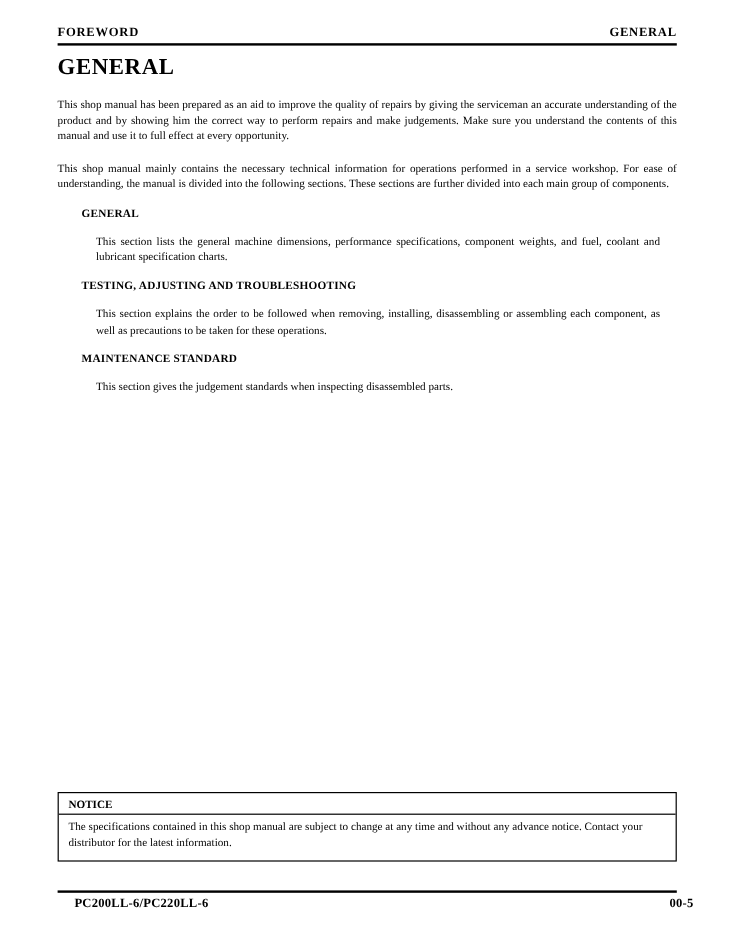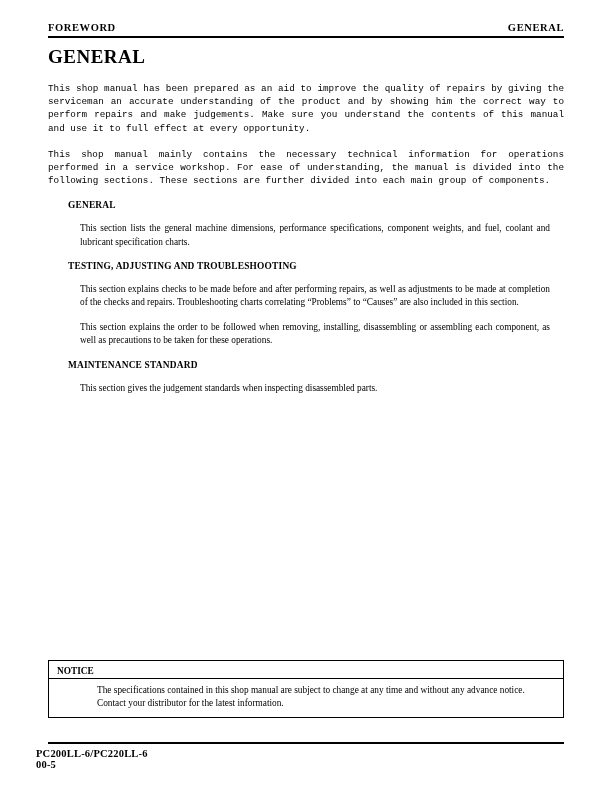--- a/index.html
+++ b/index.html
@@ -62,21 +62,20 @@
     left: 48px;
     top: 82px;
     width: 516px;
   }
   p.intro {
     margin: 0 0 13px 0;
     font-size: 9.3px;
     line-height: 13.2px;
     text-align: justify;
     text-justify: inter-word;
-    font-family: Liberation Mono, monospace;
   }
   .sections {
     margin-top: 9px;
   }
   .section {
     margin-bottom: 12px;
   }
   .section h3 {
     margin: 0 0 6px 0;
     font-size: 9.4px;
@@ -110,42 +109,40 @@
   .notice-rule {
     height: 1px;
     background: #000;
     width: 100%;
   }
   .notice-body {
     font-size: 9.3px;
     line-height: 13.2px;
     padding: 5px 8px 7px 8px;
     text-align: left;
-    margin-left: 40px;
   }
 
   
   .footer-rule {
     position: absolute;
     left: 48px;
     top: 742px;
     width: 516px;
     height: 2px;
     background: #000;
   }
   .footer {
     position: absolute;
-    left: 36px;
+    left: 62px;
     top: 748px;
     width: 516px;
     display: flex;
     justify-content: space-between;
     font-size: 10.5px;
     font-weight: bold;
-    flex-direction: column;
   }
   .footer span { letter-spacing: 0.2px; }
 </style>
 </head>
 <body>
 
 <div class="page">
 
   <div class="runhead">
     <span>FOREWORD</span>
@@ -159,21 +156,20 @@
     <p class="intro">This shop manual has been prepared as an aid to improve the quality of repairs by giving the serviceman an accurate understanding of the product and by showing him the correct way to perform repairs and make judgements. Make sure you understand the contents of this manual and use it to full effect at every opportunity.</p>
     <p class="intro">This shop manual mainly contains the necessary technical information for operations performed in a service workshop. For ease of understanding, the manual is divided into the following sections. These sections are further divided into each main group of components.</p>
 
     <div class="sections">
       <div class="section">
         <h3>GENERAL</h3>
         <p>This section lists the general machine dimensions, performance specifications, component weights, and fuel, coolant and lubricant specification charts.</p>
       </div>
       <div class="section">
         <h3>TESTING, ADJUSTING AND TROUBLESHOOTING</h3>
-        <p>This section explains checks to be made before and after performing repairs, as well as adjustments to be made at completion of the checks and repairs. Troubleshooting charts correlating “Problems” to “Causes” are also included in this section.</p>
       </div>
       <div class="section">
         <p>This section explains the order to be followed when removing, installing, disassembling or assembling each component, as well as precautions to be taken for these operations.</p>
       </div>
       <div class="section">
         <h3>MAINTENANCE STANDARD</h3>
         <p>This section gives the judgement standards when inspecting disassembled parts.</p>
       </div>
     </div>
   </div>

